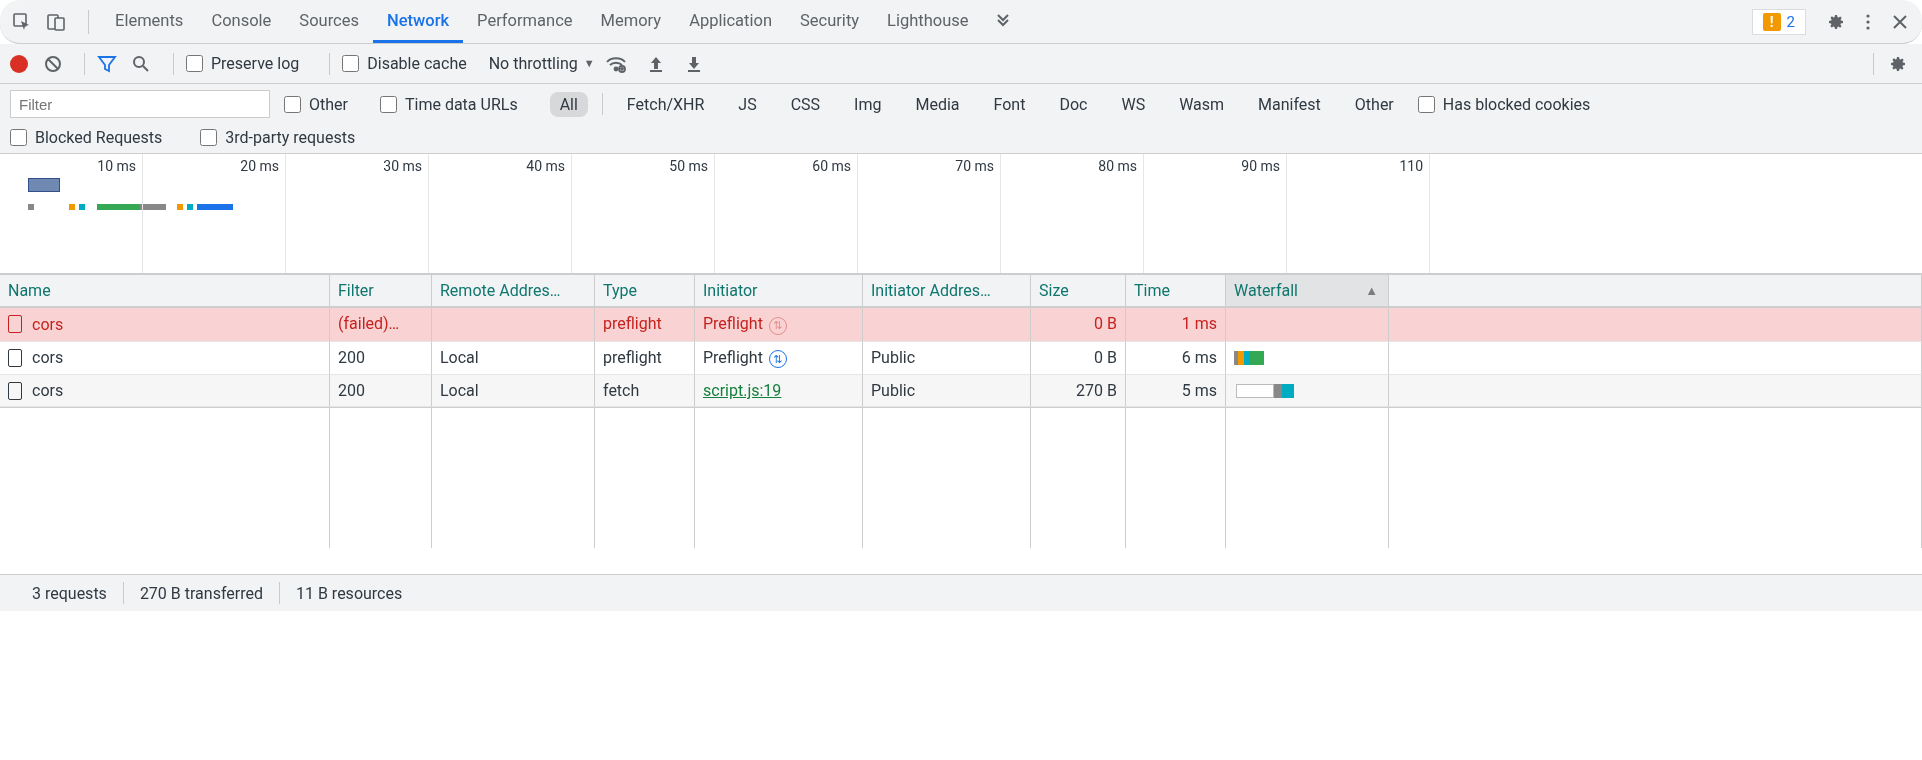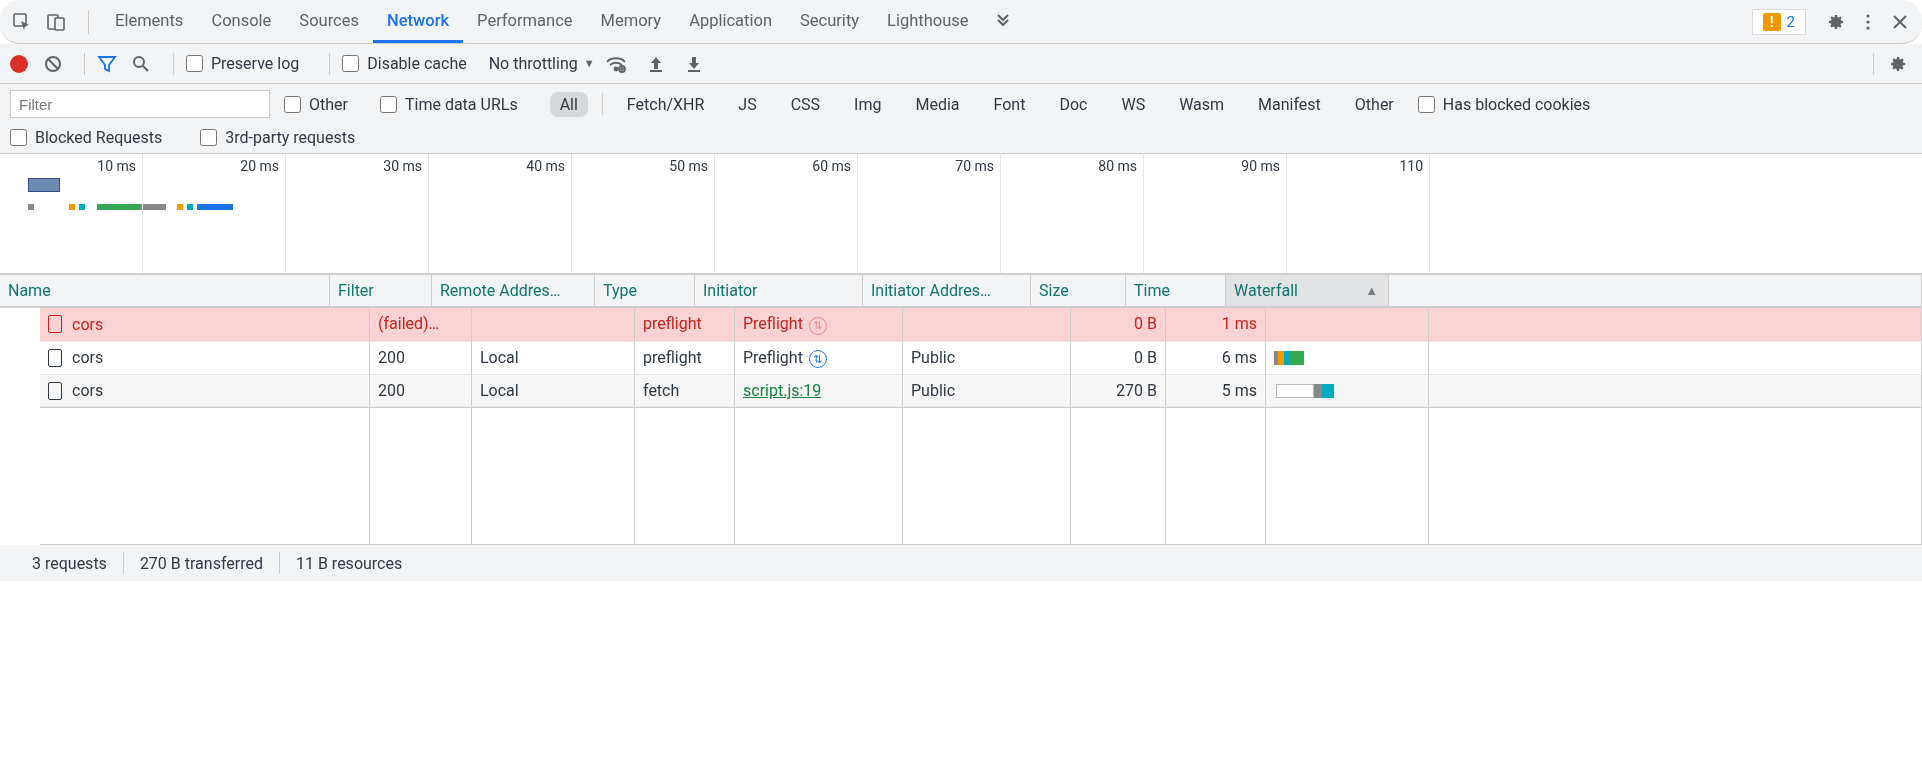--- a/index.html
+++ b/index.html
@@ -162,21 +162,21 @@
   .initi-ic {
     width:18px;height:18px;border:1.5px solid #1a73e8;border-radius:50%;
     display:inline-flex;align-items:center;justify-content:center;
     font-size:11px;color:#1a73e8;margin-left:6px;
   }
   .initi-ic.muted{border-color:#c5221f66;color:#c5221f66;}
   .link { text-decoration: underline; color:#15803d;text-align:right; }
   .waterfall-cell { position:relative; }
   .wf-bar { position:absolute; top:8px; height:14px; }
   .wf-bar span{display:inline-block;height:100%;}
-  .table-scroll { height: 237px; overflow:hidden; border-bottom:1px solid #cdcdcd;margin-left:40px;}
+  .table-scroll { height: 267px; overflow:hidden; border-bottom:1px solid #cdcdcd;}
   .empty-rows { height: 140px; display:grid;
     grid-template-columns: 330px 102px 163px 100px 168px 168px 95px 100px 163px 1fr;}
   .empty-rows div{border-right:1px solid #cdcdcd;}
 
   
   .footer {
     display:flex;align-items:center;height:36px;
     padding: 0 16px; gap: 0; font-size:16px; color:#303942;
     background:#f1f3f4;
   }

